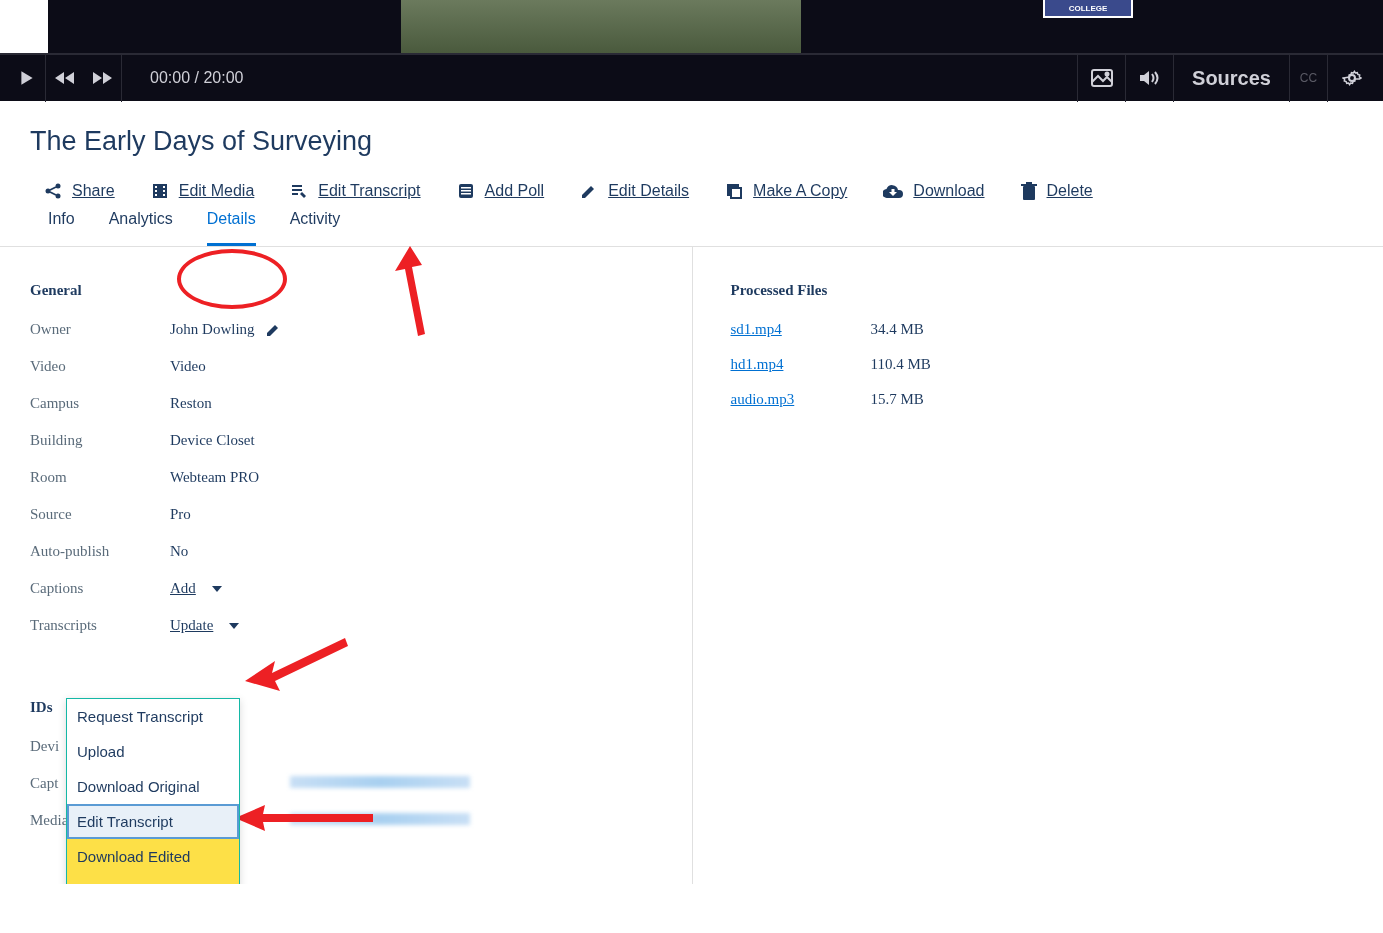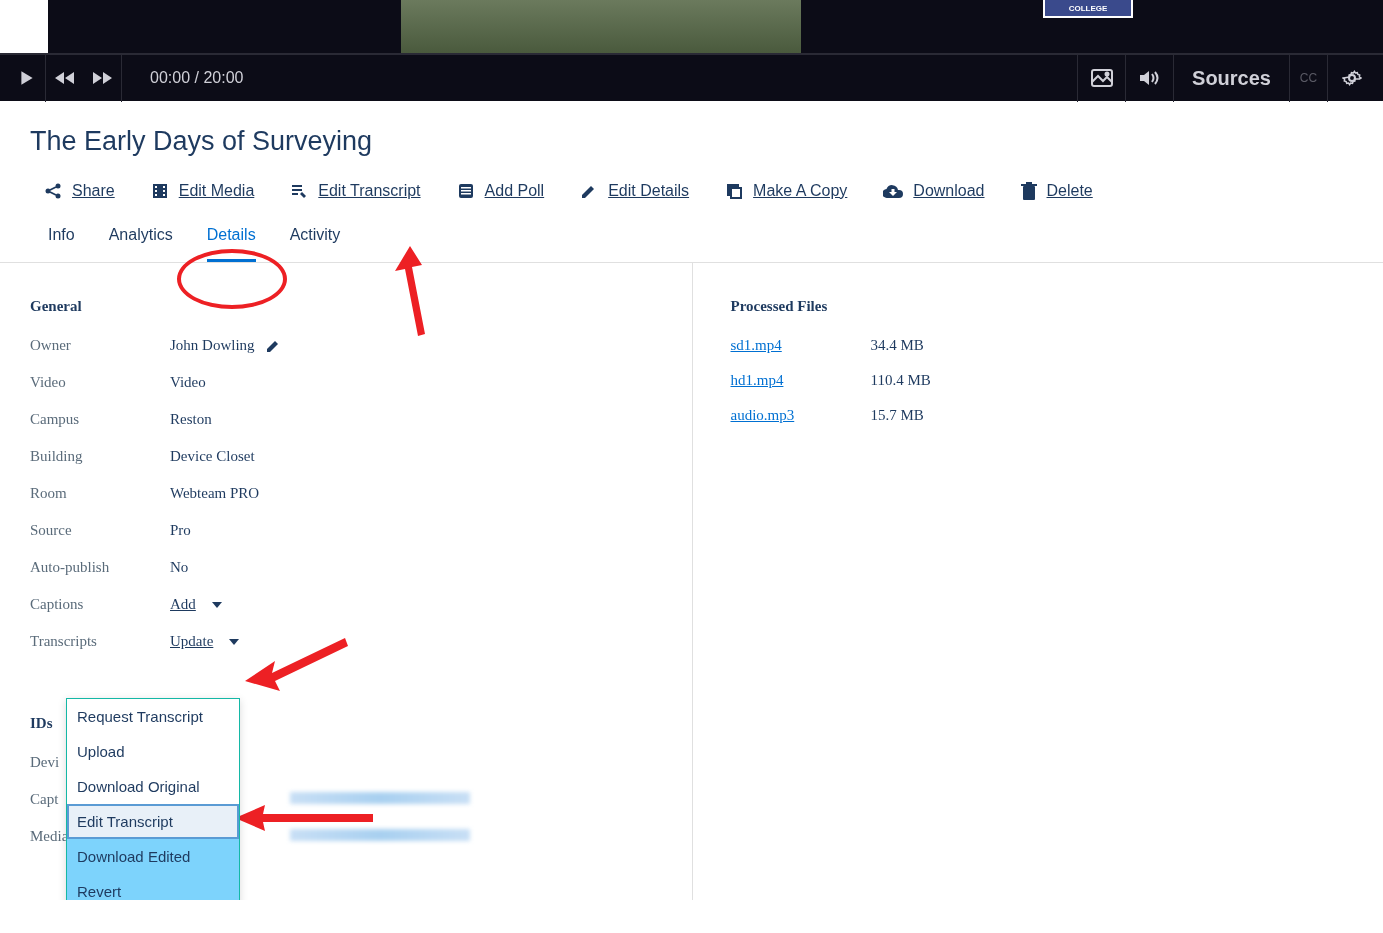--- a/index.html
+++ b/index.html
@@ -18,21 +18,21 @@
   .player-right { margin-left: auto; display: flex; align-items: center; }
   .player-right-btn { width: 48px; height: 48px; display: flex; align-items: center; justify-content: center; cursor: pointer; border-left: 1px solid #2a2a35; }
   .sources-btn { padding: 8px 18px; height: 48px; display: flex; align-items: center; cursor: pointer; border-left: 1px solid #2a2a35; font-size: 20px; font-weight: bold; }
   .cc-btn { width: 38px; height: 48px; display: flex; align-items: center; justify-content: center; font-size: 12px; color: #5a5a65; border-left: 1px solid #2a2a35; }
   
   
   .main { padding: 25px 30px 0 30px; position: relative; }
   .title { font-size: 27px; color: #1e3a5f; font-weight: 400; margin-bottom: 25px; }
   
   
-  .toolbar { display: flex; gap: 36px; padding: 0 14px; margin-bottom: 26px; }
+  .toolbar { display: flex; gap: 36px; padding: 0 14px; margin-bottom: 10px; }
   .toolbar-item { display: flex; align-items: center; gap: 10px; cursor: pointer; color: #1e3a5f; }
   .toolbar-item span.label { text-decoration: underline; font-size: 16px; }
   .toolbar-item svg { fill: #1e3a5f; }
   
   
   .tabs { display: flex; gap: 34px; padding: 0 18px; border-bottom: 1px solid #e0e0e0; margin: 0 -30px; padding-left: 48px; }
   .tab { padding: 0 0 15px 0; cursor: pointer; color: #1e3a5f; font-size: 16px; }
   .tab.active { color: #0070d2; border-bottom: 3px solid #0070d2; font-weight: 500; }
   
   
@@ -50,21 +50,21 @@
   
   .file-row { display: flex; margin-bottom: 18px; }
   .file-name { width: 140px; }
   .file-name a { color: #0070d2; text-decoration: underline; cursor: pointer; }
   .file-size { color: #1e3a5f; }
   
   
   .dropdown-menu { position: absolute; left: 66px; top: 597px; background: #fff; border: 1px solid #14b8a6; box-shadow: 0 2px 8px rgba(0,0,0,0.15); width: 174px; z-index: 10; }
   .dropdown-item { padding: 9px 10px; cursor: pointer; color: #1e3a5f; font-size: 15px; }
   .dropdown-item.highlighted { background: #e8f0f8; border: 2px solid #5a9bd4; padding: 7px 8px; }
-  .dropdown-item.grey { background: #7dd3fc; }
+  .dropdown-item.grey { background: #fde047; }
   
   
   .ids-section { margin-top: 65px; }
   .id-row { display: flex; margin-bottom: 20px; align-items: center; }
   .id-label { width: 60px; color: #5a6b7a; font-size: 15px; }
   .blurred { display: inline-block; width: 180px; height: 12px; background: linear-gradient(90deg, #c8dff5, #a8d0f0, #c8dff5); filter: blur(2px); }
   
   
   .red-circle { position: absolute; border: 4px solid #ed2024; border-radius: 50%; pointer-events: none; }
   .red-arrow { position: absolute; pointer-events: none; }

